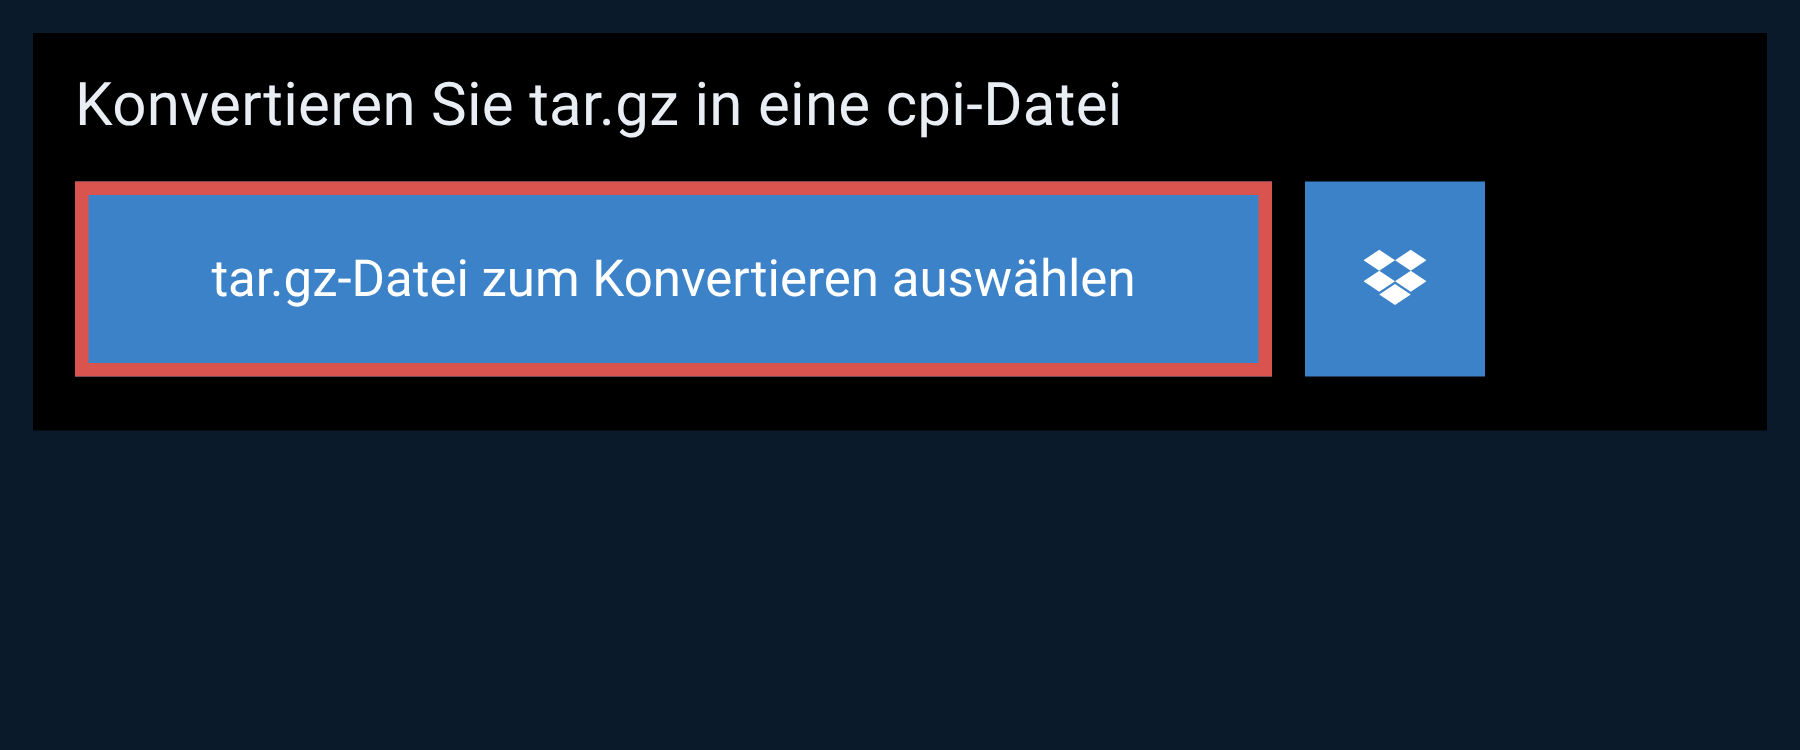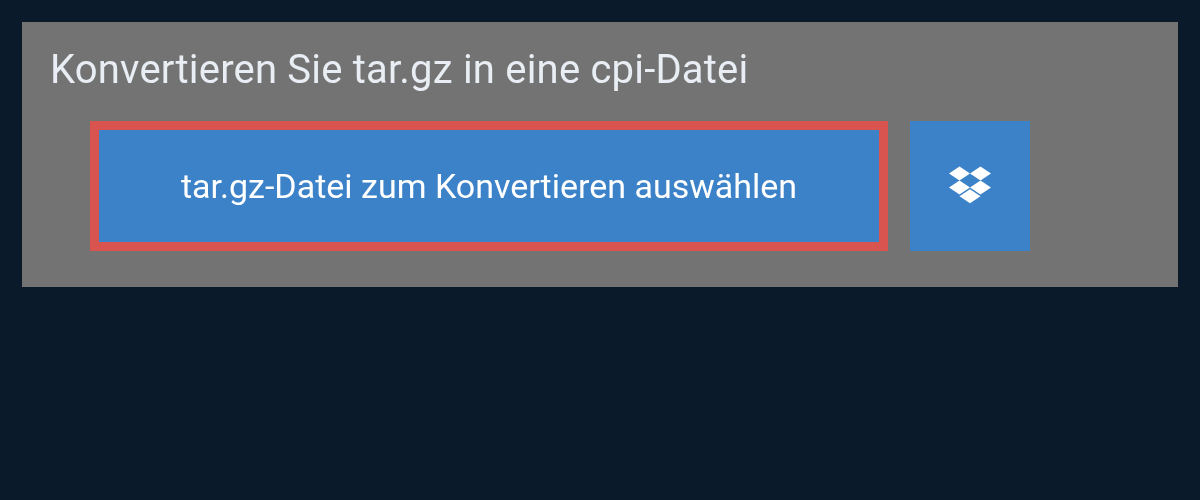--- a/index.html
+++ b/index.html
@@ -8,37 +8,36 @@
       box-sizing: border-box;
     }
     body {
       width: 1200px;
       height: 500px;
       background: #0a1a2a;
       font-family: -apple-system, BlinkMacSystemFont, "Segoe UI", Roboto, Helvetica, Arial, sans-serif;
       overflow: hidden;
     }
     .panel {
-      background: #737373;
+      background: #000000;
       margin: 22px 22px 0 22px;
       padding: 0;
     }
     .heading {
       color: #e8eef4;
       font-size: 40px;
       font-weight: 400;
       padding: 24px 28px 28px 28px;
       letter-spacing: 0.2px;
     }
     .action-row {
       display: flex;
       gap: 22px;
       padding: 0 28px 36px 28px;
       align-items: stretch;
-      margin-left: 40px;
     }
     .select-button {
       background: #3c82c8;
       border: 9px solid #d9544f;
       color: #ffffff;
       font-size: 34px;
       font-weight: 400;
       padding: 36px 48px;
       flex: 0 0 auto;
       width: 798px;

